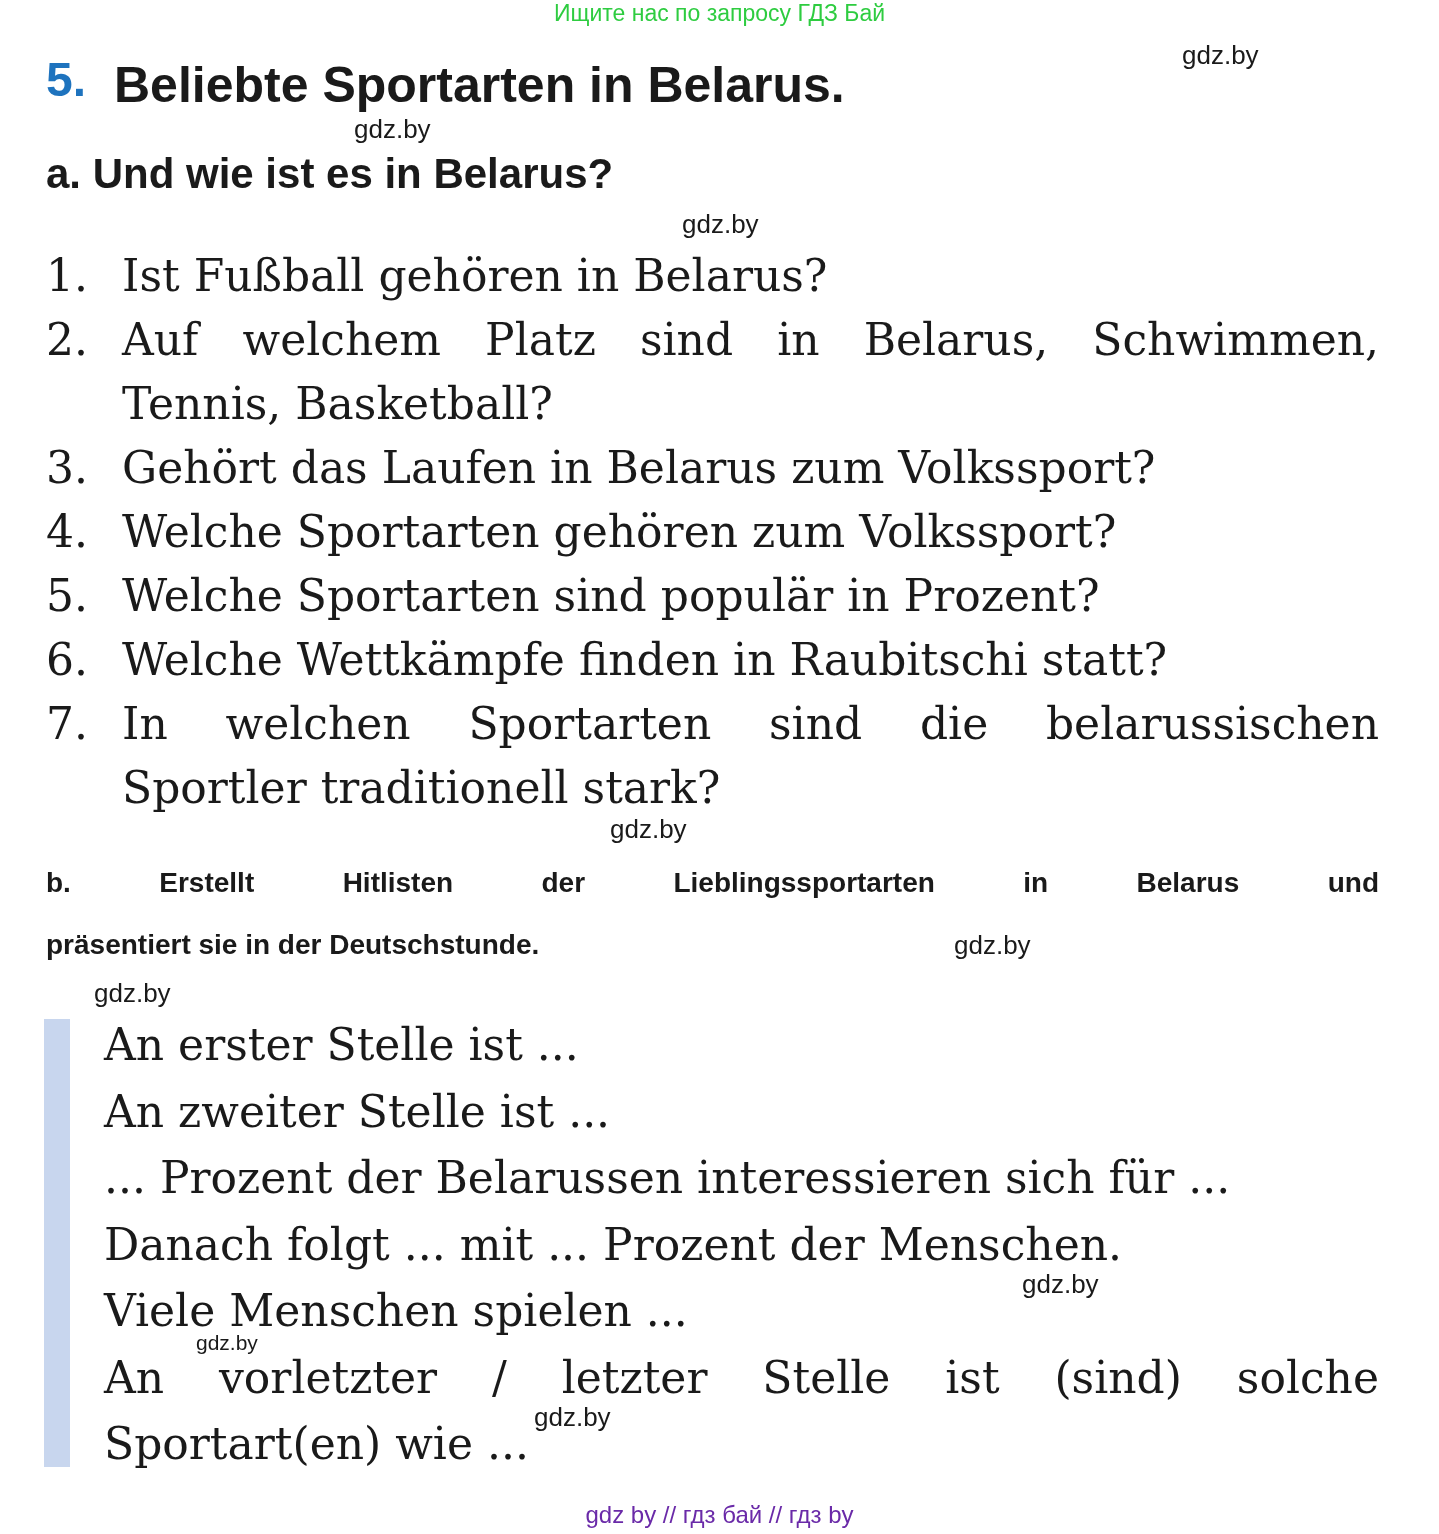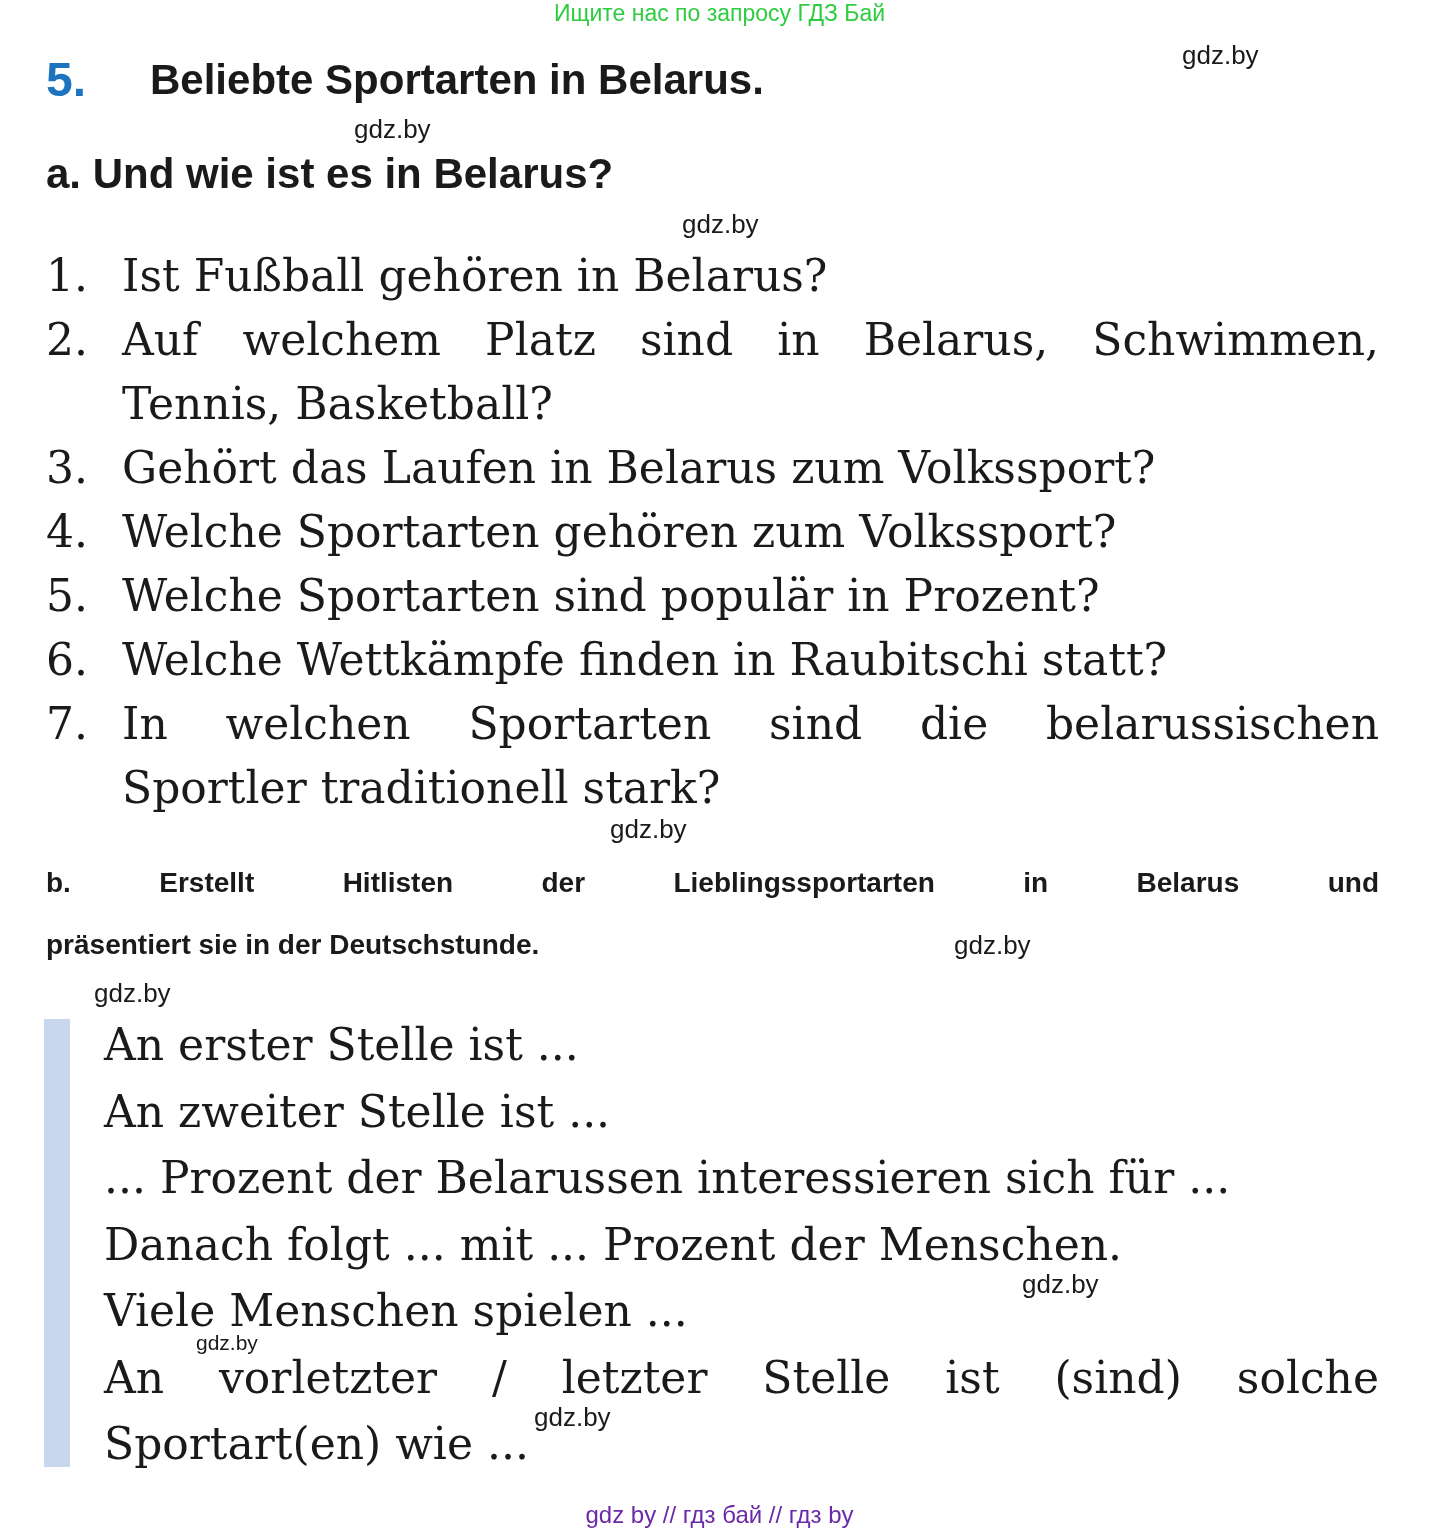--- a/index.html
+++ b/index.html
@@ -3,21 +3,21 @@
 <meta charset="utf-8">
 <style>
   html, body { margin: 0; padding: 0; background: #ffffff; }
   body { width: 1439px; height: 1534px; position: relative; overflow: hidden; color: #1a1a1a; }
   .abs { position: absolute; white-space: nowrap; }
   .sans { font-family: "Liberation Sans", "DejaVu Sans", sans-serif; }
   .serif { font-family: "DejaVu Serif", "Liberation Serif", serif; }
   .banner { left: 0; width: 1439px; top: 0; text-align: center; font-size: 23px; color: #2ecc40; }
   .wm { font-size: 26px; color: #1a1a1a; }
   .task-num { left: 46px; top: 52px; font-size: 48px; font-weight: bold; color: #1e73be; }
-  .task-title { left: 114px; top: 56px; font-size: 42px; font-weight: bold; margin-left: 36px; }
+  .task-title { left: 114px; top: 56px; font-size: 50px; font-weight: bold; }
   .sub-a { left: 46px; top: 150px; font-size: 42px; font-weight: bold; }
   .q-list { position: absolute; left: 46px; top: 244px; width: 1333px; }
   .q { display: flex; font-size: 44px; line-height: 64px; }
   .q-num { width: 76px; flex: none; }
   .q-text { flex: 1; text-align: justify; text-align-last: left; }
   .q-text.just { text-align-last: justify; }
   .sub-b { position: absolute; left: 46px; top: 852px; width: 1333px; font-size: 28px; font-weight: bold; line-height: 62px; }
   .sub-b .l1 { display: block; text-align: justify; text-align-last: justify; }
   .bar { position: absolute; left: 44px; top: 1019px; width: 26px; height: 448px; background: #c8d6ee; }
   .phrases { position: absolute; left: 104px; top: 1012px; width: 1275px; }

